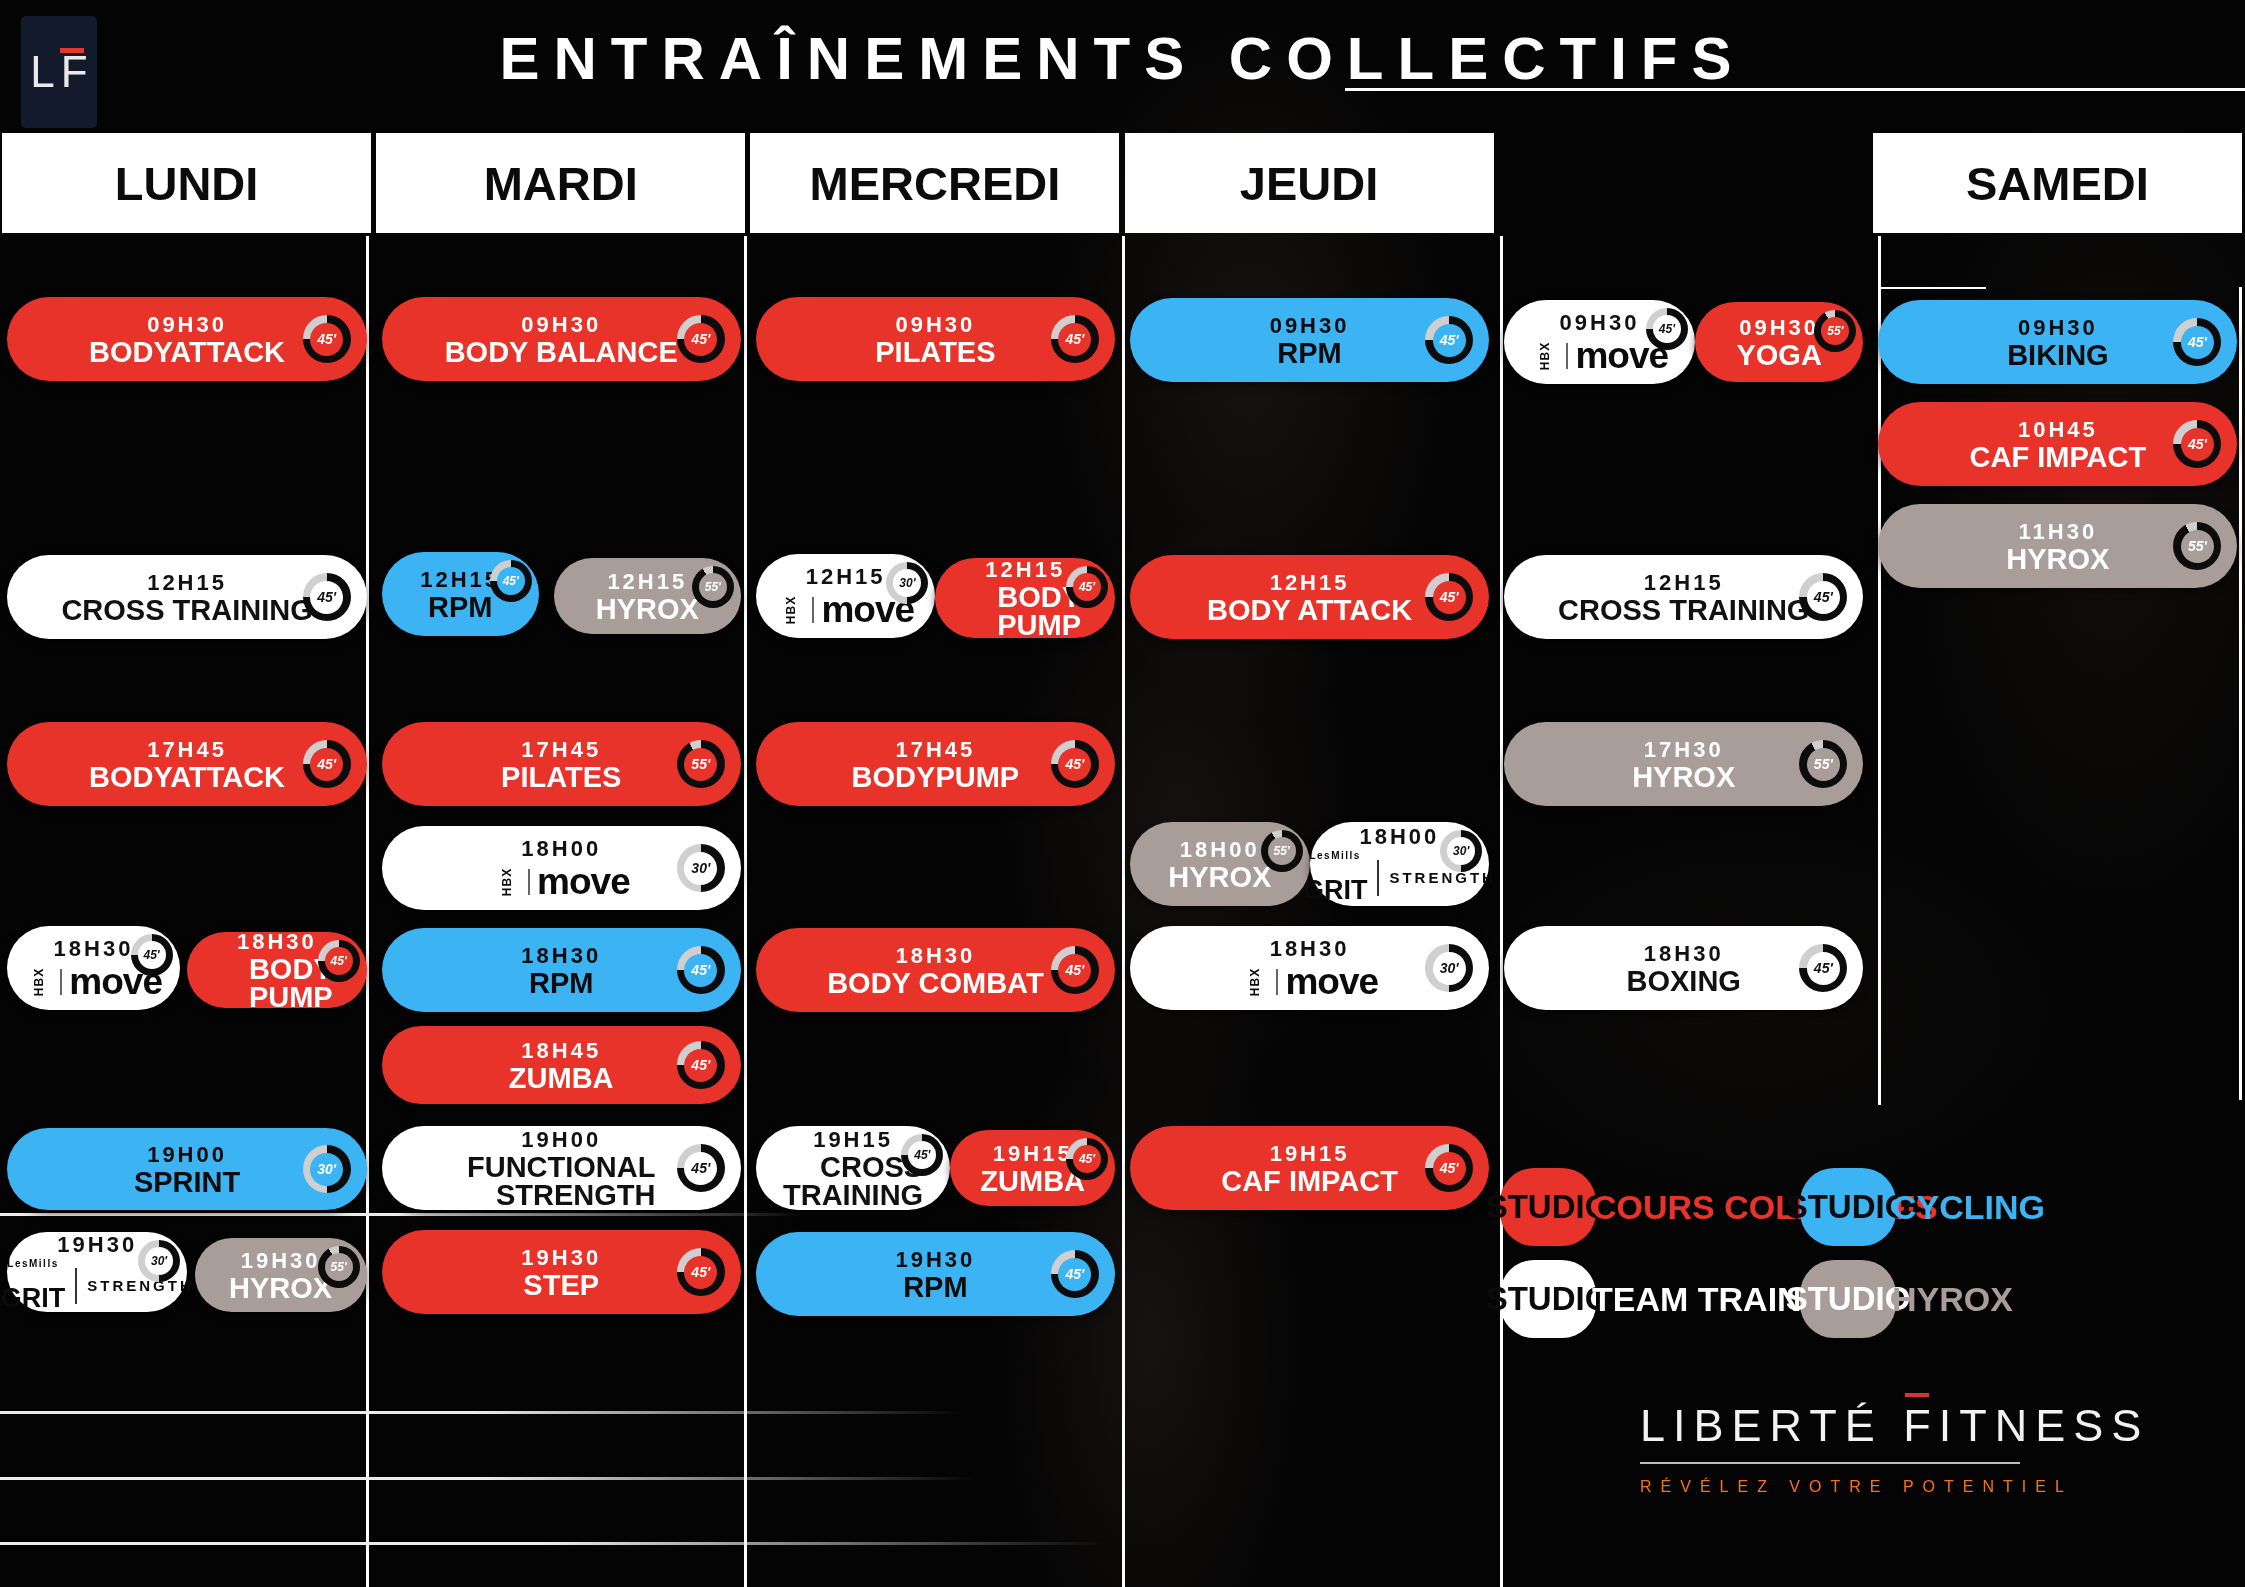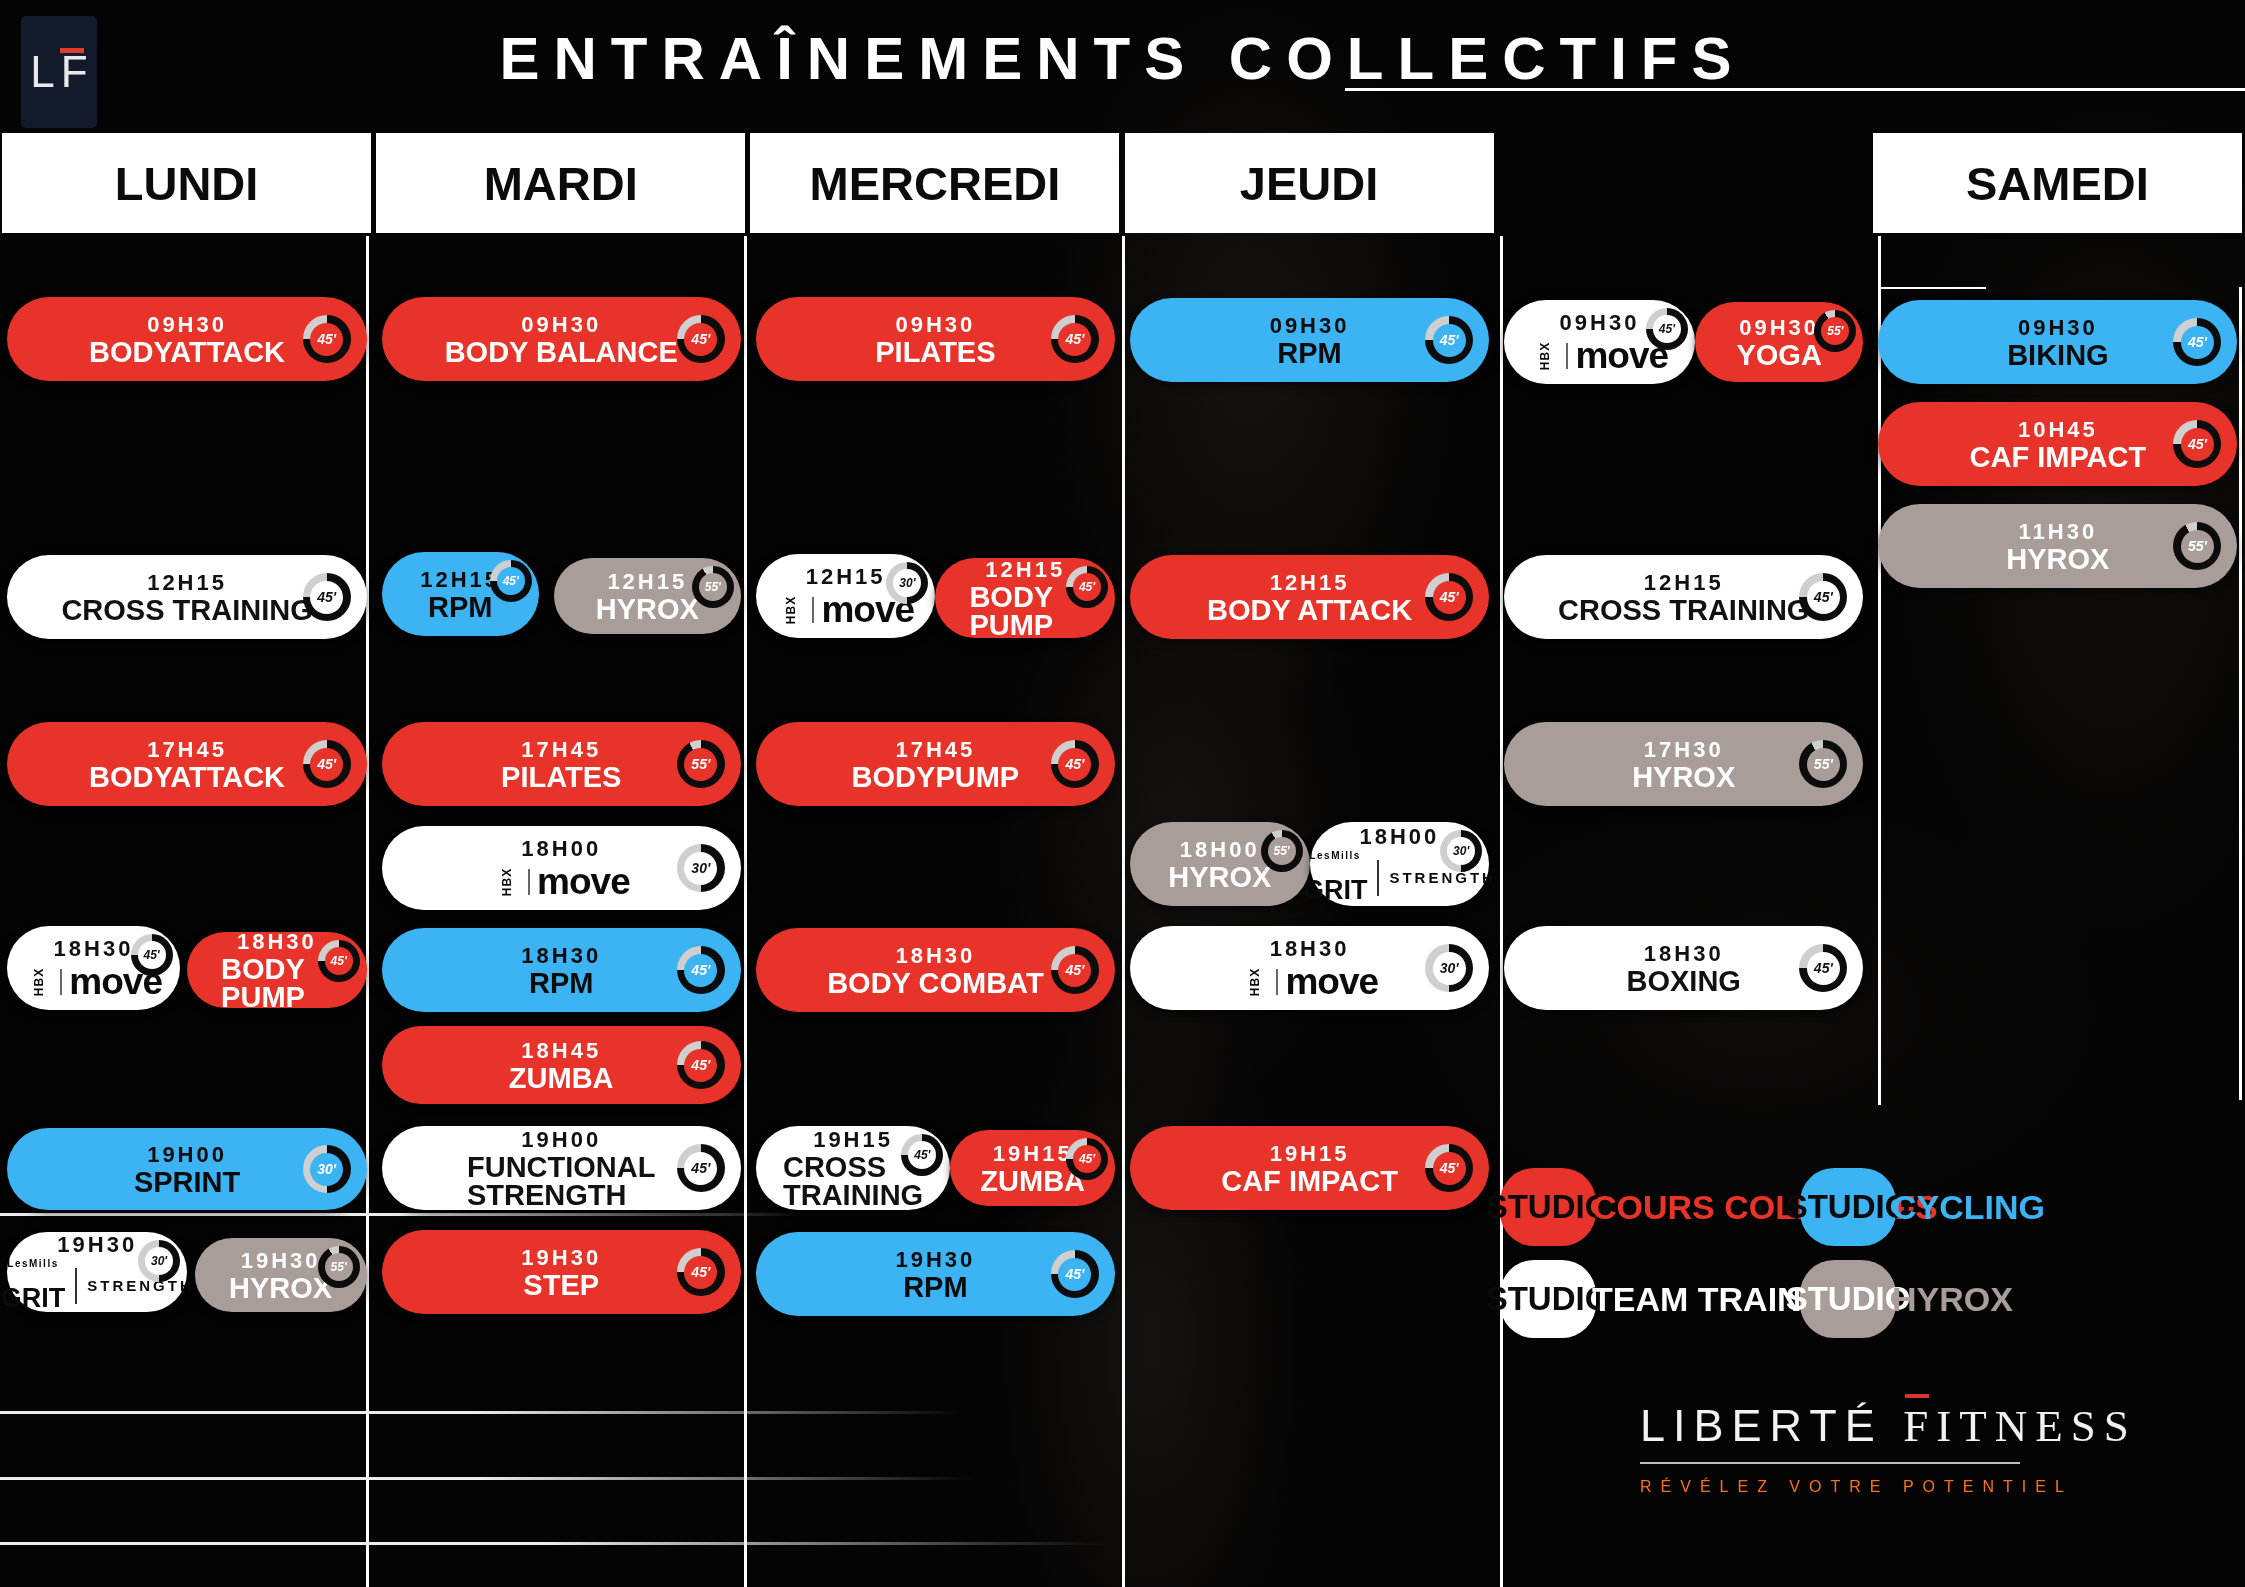--- a/index.html
+++ b/index.html
@@ -30,21 +30,21 @@
               display:flex;align-items:center;justify-content:center;font-size:47px;font-weight:700;
               color:#0b0b0b;}
   
   .pill{position:absolute;border-radius:44px;display:flex;flex-direction:column;align-items:center;
         justify-content:center;z-index:4;box-shadow:0 3px 8px rgba(0,0,0,.55);}
   .pill.red{background:#e8332a;color:#fff;}
   .pill.white{background:#fff;color:#111;}
   .pill.blue{background:#3cb3f2;color:#0c0c0c;}
   .pill.gray{background:#a89d99;color:#fff;}
   .ptime{font-size:22px;font-weight:700;letter-spacing:3px;line-height:1.15;}
-  .pname{font-size:29px;font-weight:800;line-height:.97;text-align:left;white-space:pre-line;
+  .pname{font-size:29px;font-weight:800;line-height:.97;text-align:right;white-space:pre-line;
          padding:0 34px;}
   
   .badge{position:absolute;width:48px;height:48px;border-radius:50%;right:16px;top:50%;
          transform:translateY(-50%);display:flex;align-items:center;justify-content:center;}
   .badge span{width:33px;height:33px;border-radius:50%;display:flex;align-items:center;
               justify-content:center;font-size:14px;font-style:italic;font-weight:800;}
   .badge.sm{width:42px;height:42px;right:7px;top:8px;transform:none;}
   .badge.sm span{width:28px;height:28px;font-size:12px;}
   .d45{background:conic-gradient(#0c0c0c 0 75%,#cfcfcf 75% 100%);}
   .d30{background:conic-gradient(#0c0c0c 0 50%,#cfcfcf 50% 100%);}
@@ -74,21 +74,21 @@
   .legend-item.red .llabel{color:#e8332a;}
   .legend-item.blue .lpill{background:#3cb3f2;color:#0b0b0b;}
   .legend-item.blue .llabel{color:#3cb3f2;}
   .legend-item.white .lpill{background:#fff;color:#0b0b0b;}
   .legend-item.white .llabel{color:#fff;}
   .legend-item.gray .lpill{background:#a89d99;color:#fff;}
   .legend-item.gray .llabel{color:#a89d99;}
   
   .brand{position:absolute;left:1640px;top:1400px;width:380px;text-align:center;z-index:5;color:#f2f2f2;}
   .brand-name{font-size:45px;font-weight:300;letter-spacing:8px;white-space:nowrap;}
-  .brand-name .bf{position:relative;font-family:Liberation Serif, serif;}
+  .brand-name .bf{position:relative;}
   .brand-name .bf::before{content:"";position:absolute;width:24px;height:4px;background:#d8362c;
                           top:-7px;left:2px;}
   .brand-line{width:100%;height:2px;background:#bdbdbd;margin:10px 0 14px 0;}
   .brand-tagline{font-size:16px;font-weight:400;letter-spacing:9px;color:#f97316;white-space:nowrap;}
 </style>
 </head>
 <body>
 
 <div class="board">
   <div class="bg"></div>

